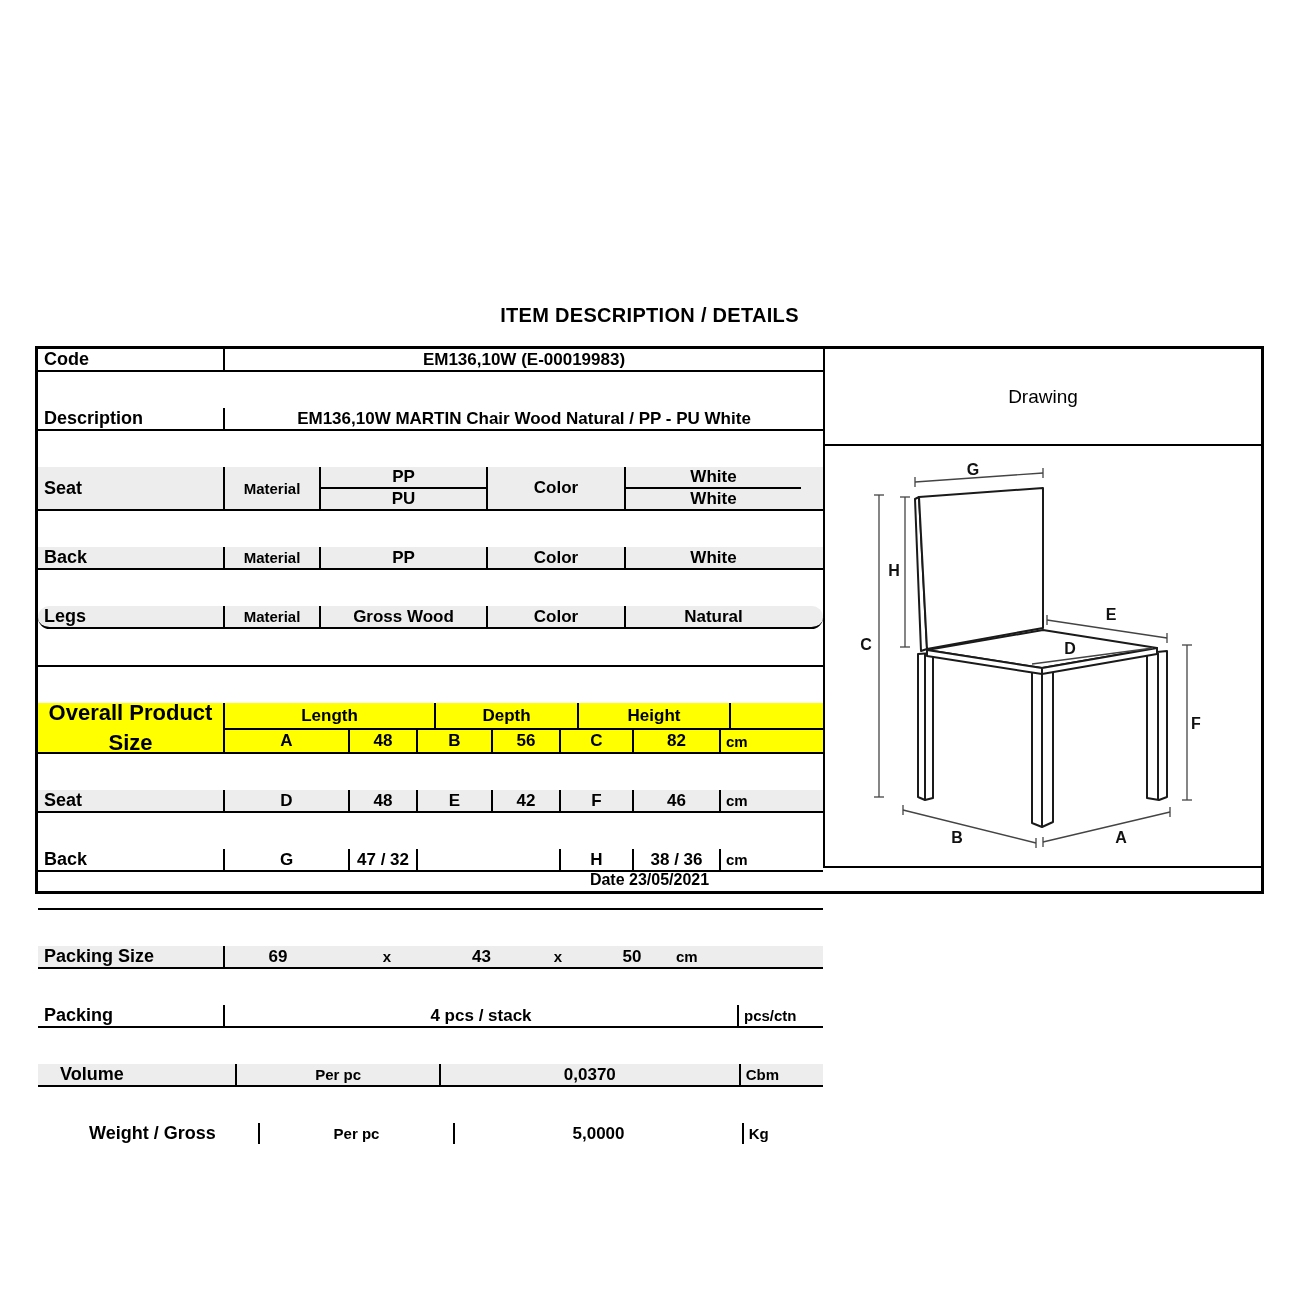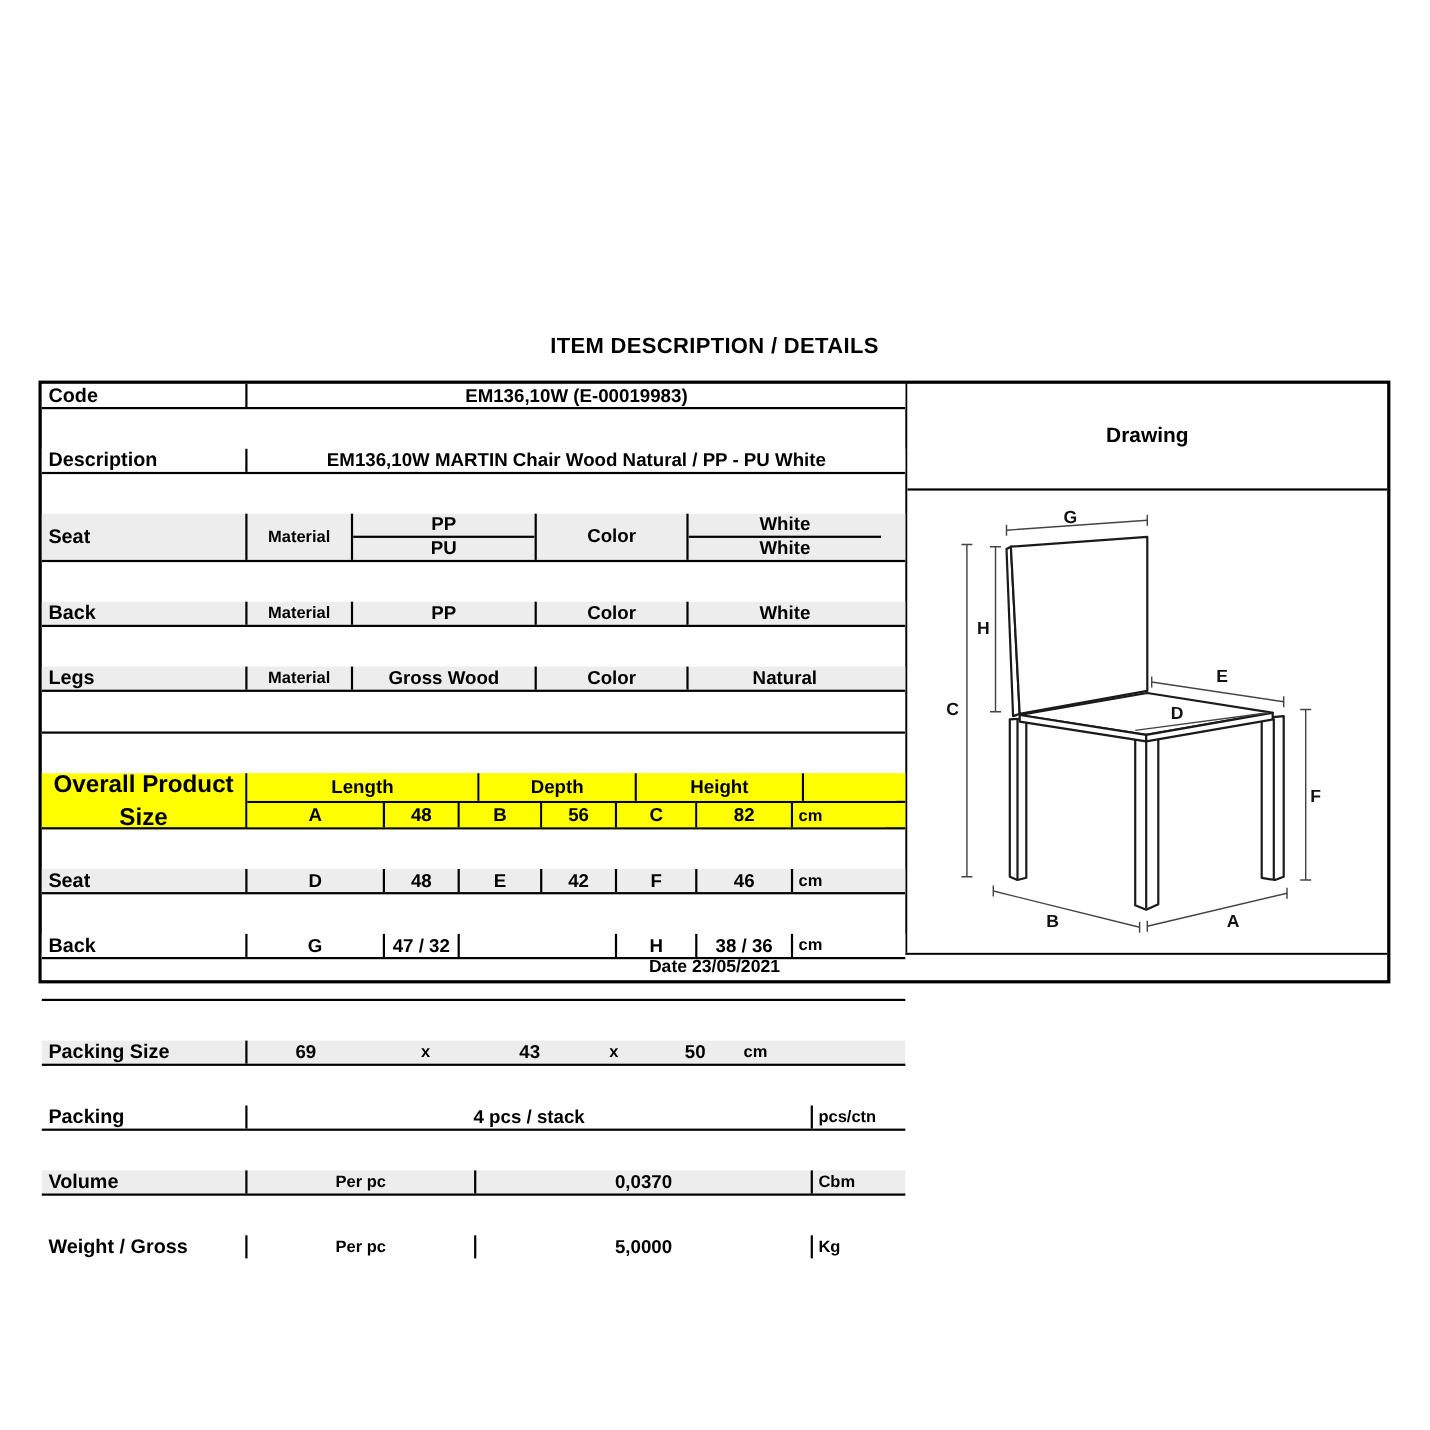--- a/index.html
+++ b/index.html
@@ -13,25 +13,25 @@
   .left-table{width:787px;border-right:2px solid #000;box-sizing:border-box;display:flex;flex-direction:column;gap:36px;}
   .row{display:flex;border-bottom:2px solid #000;box-sizing:border-box;background:#fff;}
   .cell{border-right:2px solid #000;box-sizing:border-box;display:flex;align-items:center;justify-content:center;
         overflow:hidden;font-size:17px;}
   .cell.last{border-right:none;}
   .cell.label{justify-content:flex-start;padding-left:6px;font-size:18px;}
   .cell.unit{justify-content:flex-start;padding-left:5px;font-size:15px;}
   .shade{background:#ededed;}
   
   .r-code{height:38px;} .r-desc{height:59px;} .r-mseat{height:72px;}
-  .r-mback{height:34px;} .r-mlegs{height:30px;}
+  .r-mback{height:34px;} .r-mlegs{height:30px;border-radius:14px;}
   .r-gap1{height:29px;} .r-gap2{height:26px;}
   .r-sseat{height:27px;} .r-sback{height:29px;}
   .r-psize{height:28px;} .r-pack{height:28px;}
-  .r-vol{height:33px;} .r-weight{height:33px;border-bottom:none;}
+  .r-vol{height:33px;padding-left:16px;} .r-weight{height:33px;border-bottom:none;margin-left:45px;}
   
   .w-label{width:187px;} .w-rest{width:598px;}
   .w-mat{width:96px;font-size:15px;} .w-matval{width:167px;} .w-colh{width:138px;} .w-colval{width:175px;}
   .w-a{width:125px;} .w-av{width:68px;} .w-b{width:75px;} .w-bv{width:68px;}
   .w-c{width:73px;} .w-cv{width:87px;} .w-u{width:84px;}
   .w-merge{width:143px;}
   .w-per{width:208px;font-size:15px;} .w-val{width:306px;}
   .w-packval{width:514px;}
   .stack{flex-direction:column;padding:0;align-items:stretch;}
   .stack>div{flex:1;display:flex;align-items:center;justify-content:center;box-sizing:border-box;}
@@ -46,21 +46,21 @@
   .yb-top .cell,.yb-bot .cell{background:#ffff00;}
   .w-len{width:211px;} .w-dep{width:143px;} .w-hei{width:152px;}
   
   .psize-grid{display:grid;grid-template-columns:106px 112px 77px 76px 72px 155px;width:598px;align-items:center;}
   .psize-grid span{text-align:center;font-size:17px;}
   .psize-grid .x-sep{font-size:15px;}
   .psize-grid .cm{text-align:left;padding-left:8px;font-size:15px;}
   
   .drawing-panel{flex:1;display:flex;flex-direction:column;box-sizing:border-box;background:#fff;}
   .drawing-header{height:97px;border-bottom:2px solid #000;box-sizing:border-box;display:flex;
-                  align-items:center;justify-content:center;font-size:19px;font-weight:bold;}
+                  align-items:center;justify-content:center;font-size:19px;font-weight:normal;}
   .drawing-body{flex:1;position:relative;}
   .drawing-body svg{position:absolute;inset:0;}
   
   .date-row{height:25px;border-top:2px solid #000;box-sizing:border-box;display:flex;align-items:center;
             justify-content:center;font-size:16px;font-weight:bold;background:#fff;}
 </style>
 </head>
 <body>
 
 <div class="sheet">

